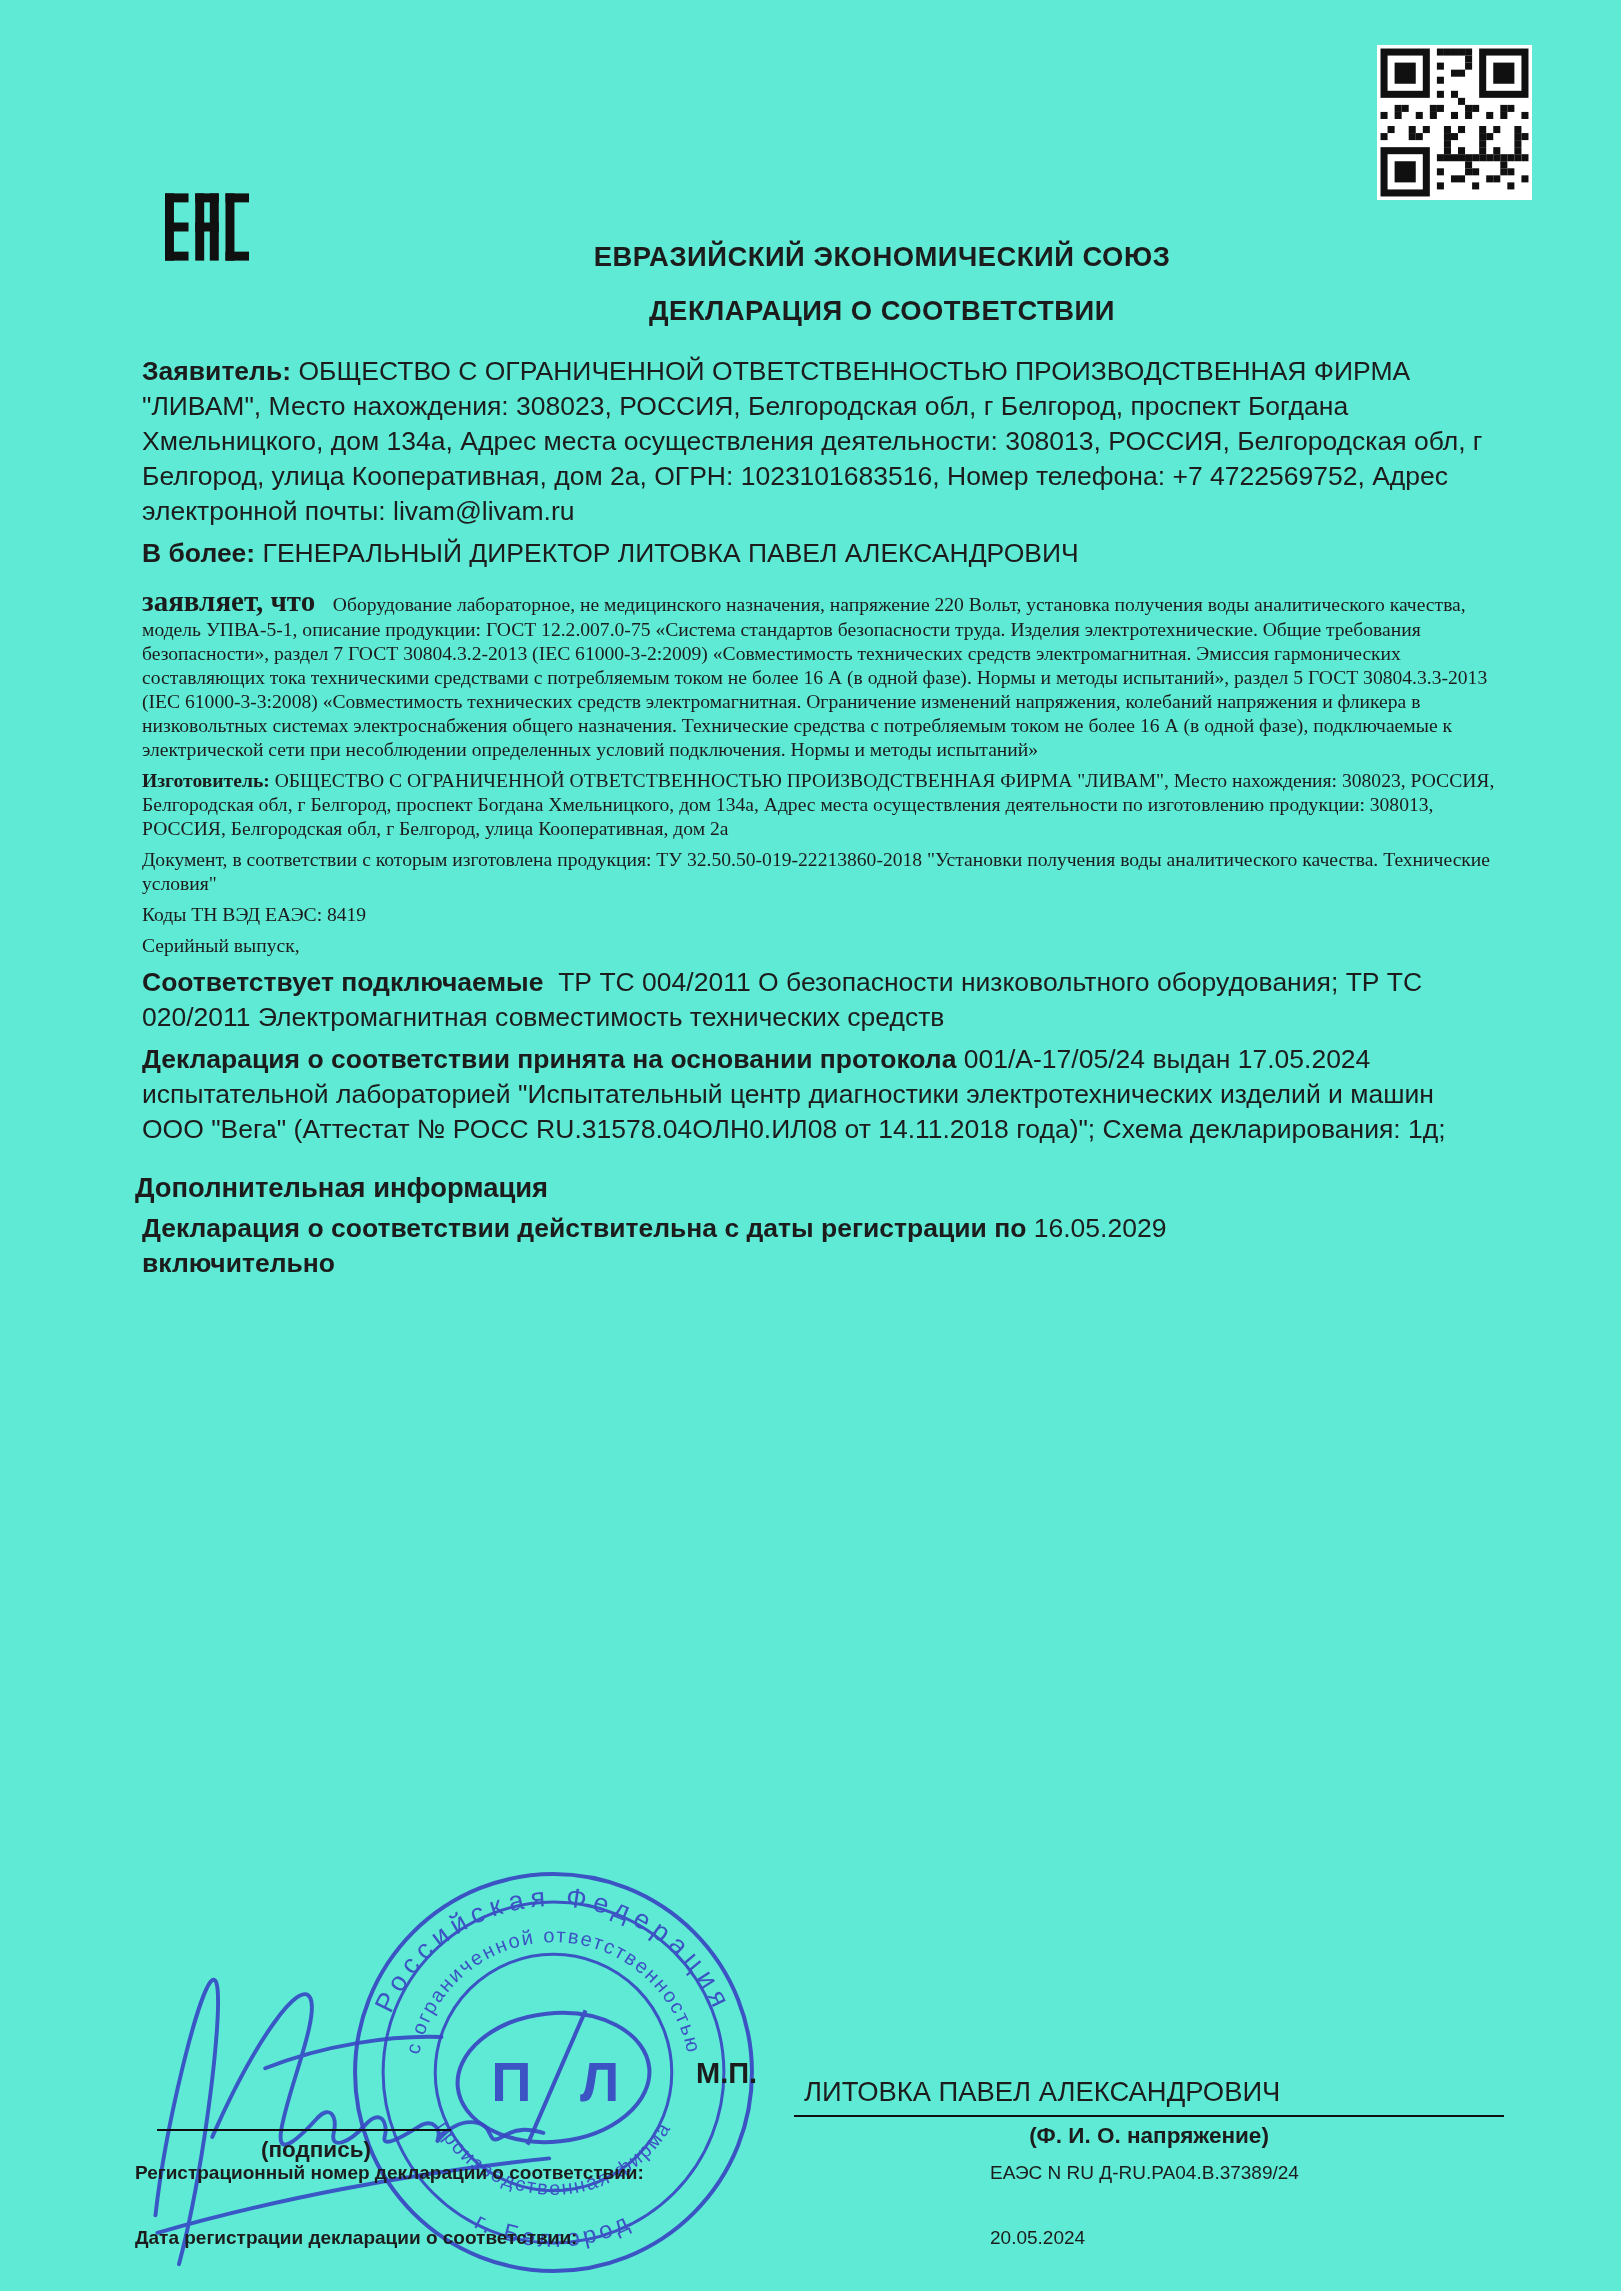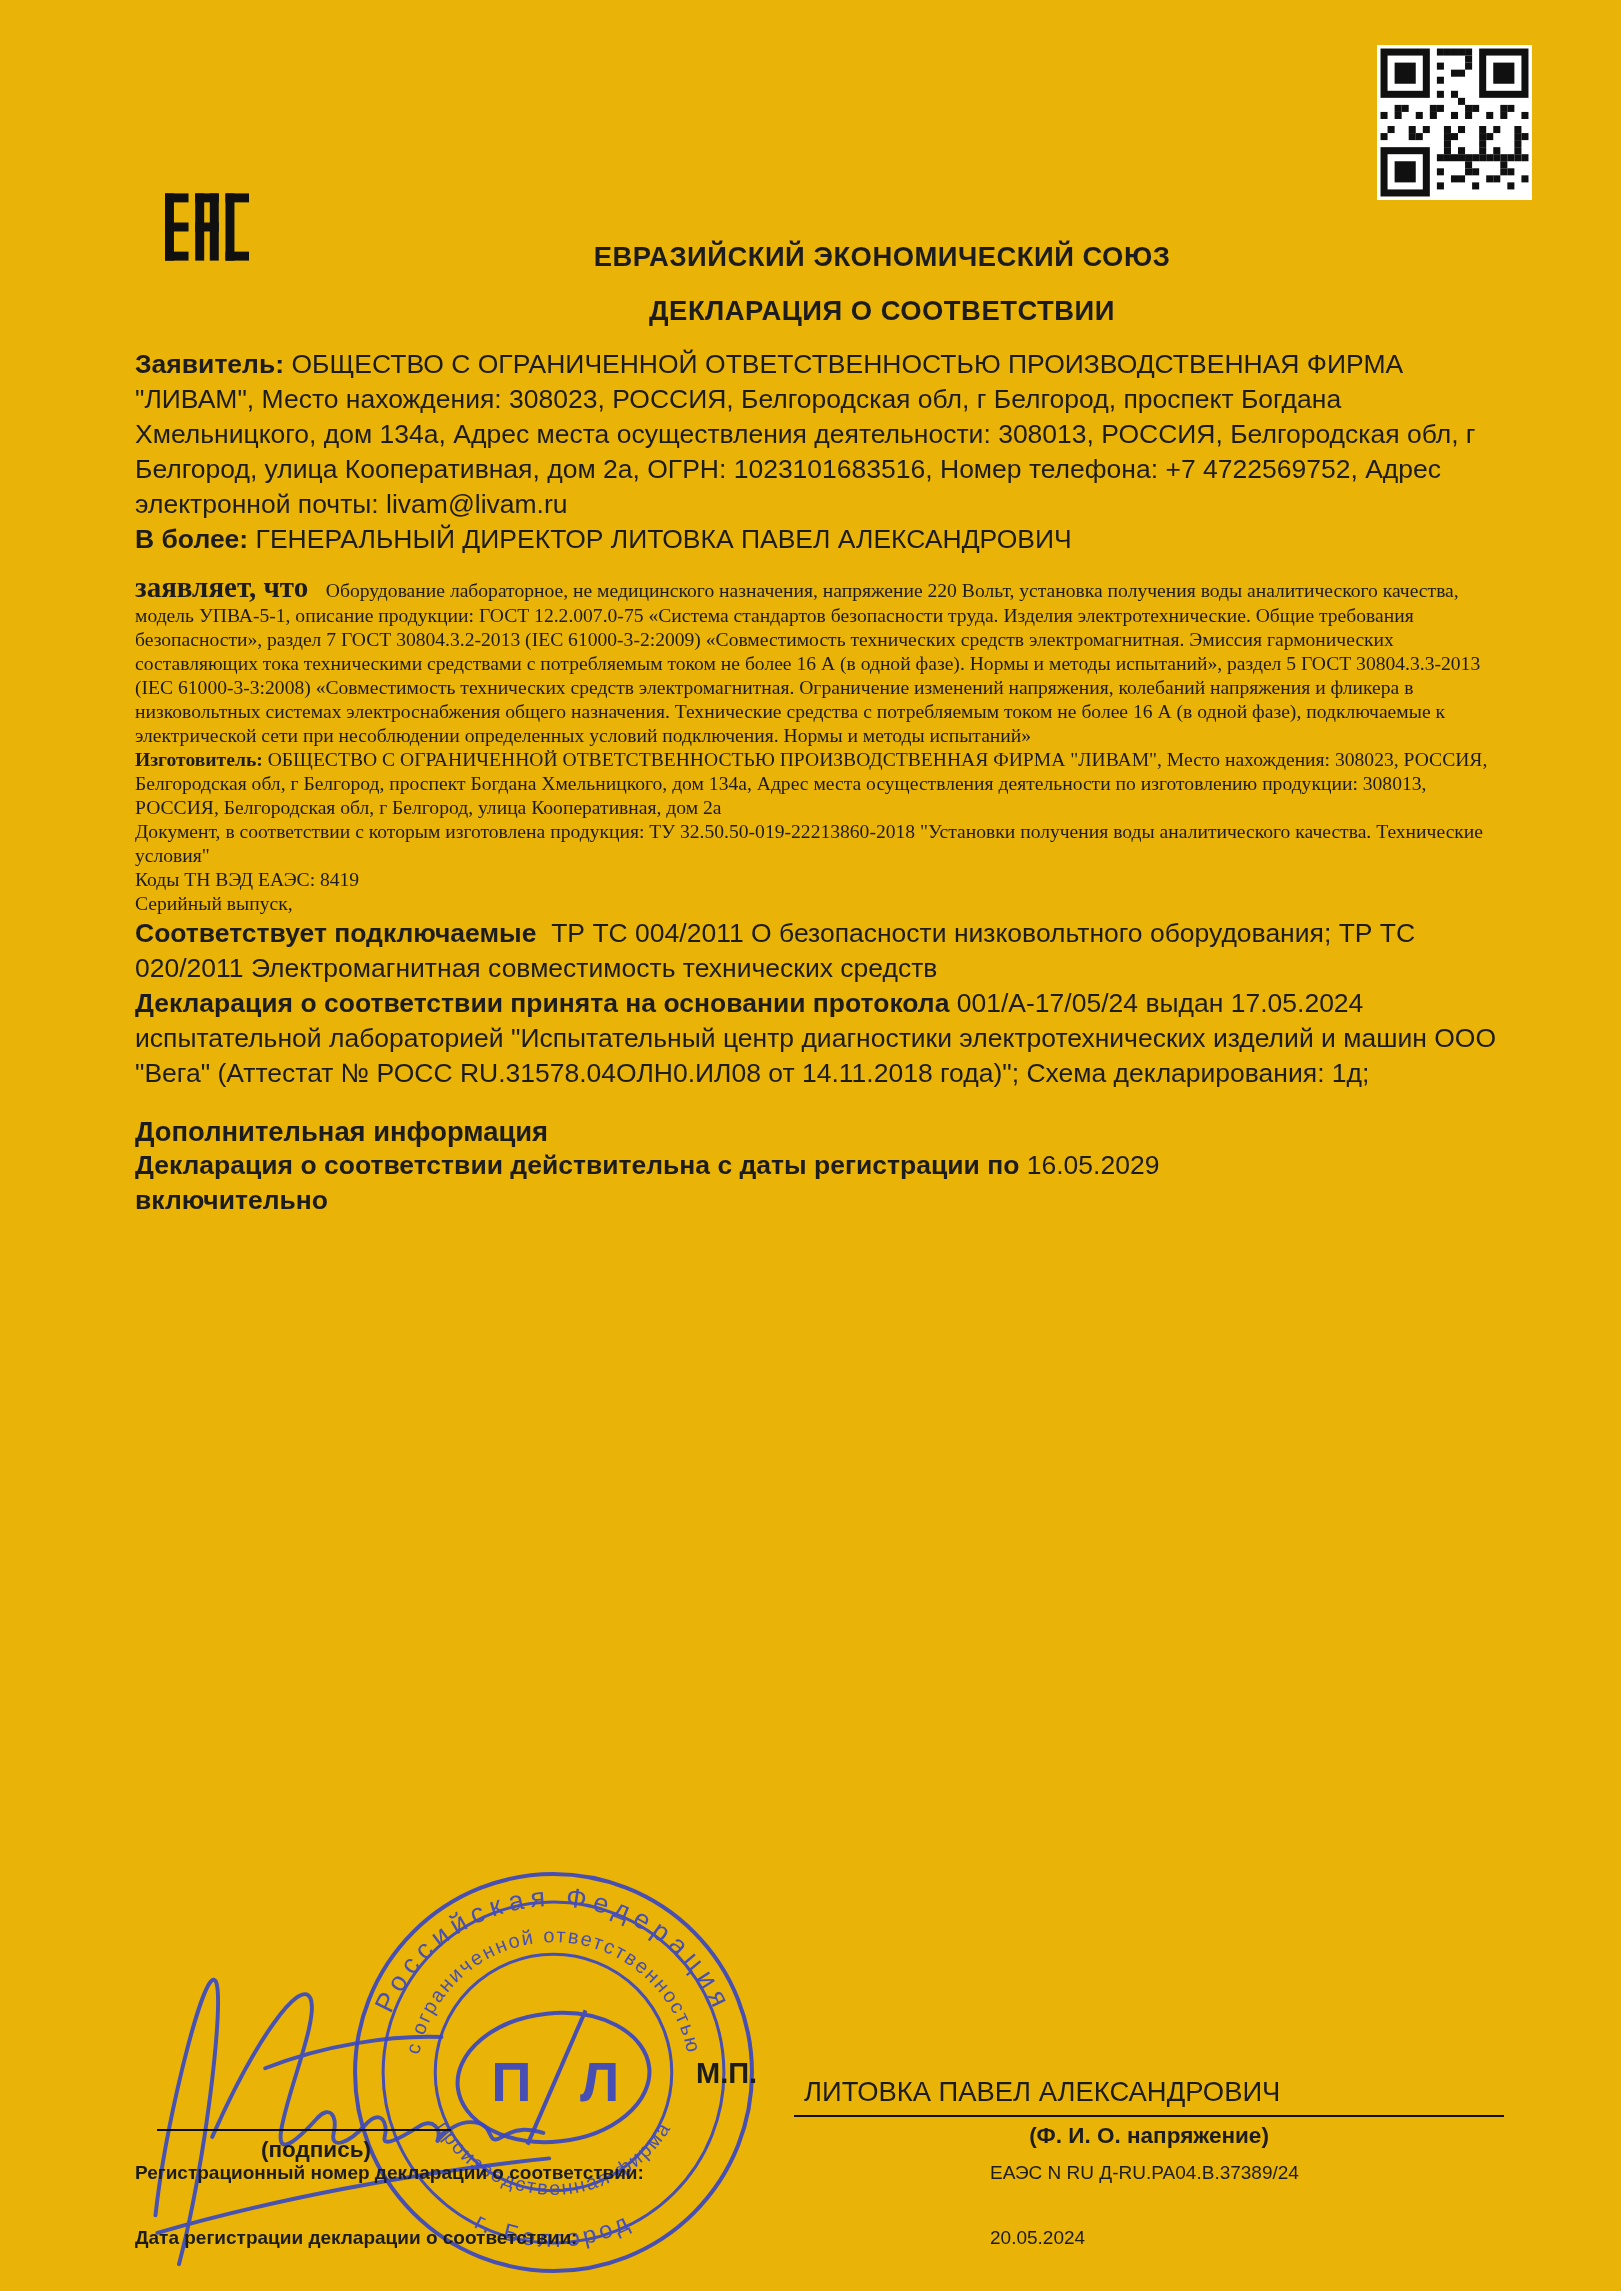--- a/index.html
+++ b/index.html
@@ -1,32 +1,32 @@
 <!DOCTYPE html>
 <html><head>
 <meta charset="utf-8">
 <style>
   html,body{margin:0;padding:0;background:#e8e8e6;}
   .page{
     position:relative;
     width:1621px;height:2292px;
-    background:#eab308;
+    background:#5eead4;
     font-family:"Liberation Sans", sans-serif;
     color:#1c1c1c;
     overflow:hidden;
   }
   
   .eac-logo{position:absolute;left:165px;top:188px;width:84px;height:78px;}
   .qr{position:absolute;left:1368px;top:45px;width:173px;height:155px;}
   .titles{position:absolute;left:294px;top:241px;width:1176px;text-align:center;z-index:2;}
   .title1{font-size:27.4px;font-weight:bold;letter-spacing:0.5px;}
   .title2{font-size:27.4px;font-weight:bold;margin-top:21.6px;letter-spacing:0.5px;}
   
   .content{position:absolute;left:135px;top:347px;width:1368px;z-index:2;}
-  .content p{margin:0;}
+  .content p{margin:7px;}
   .body-text{font-size:26.5px;line-height:35px;}
   .b{font-weight:bold;}
   .small{font-size:19.6px;line-height:24px;}
   .declare-label{font-size:29px;font-weight:bold;padding-right:17.6px;}
   .sec{margin-top:13.7px;font-family:Liberation Serif, serif;}
   .conformity{margin-top:15.7px;}
   .basis{margin-top:45px;}
   .add-info{margin-top:25.5px;font-size:27.4px;font-weight:bold;}
   .validity{margin-top:86px;}
   

